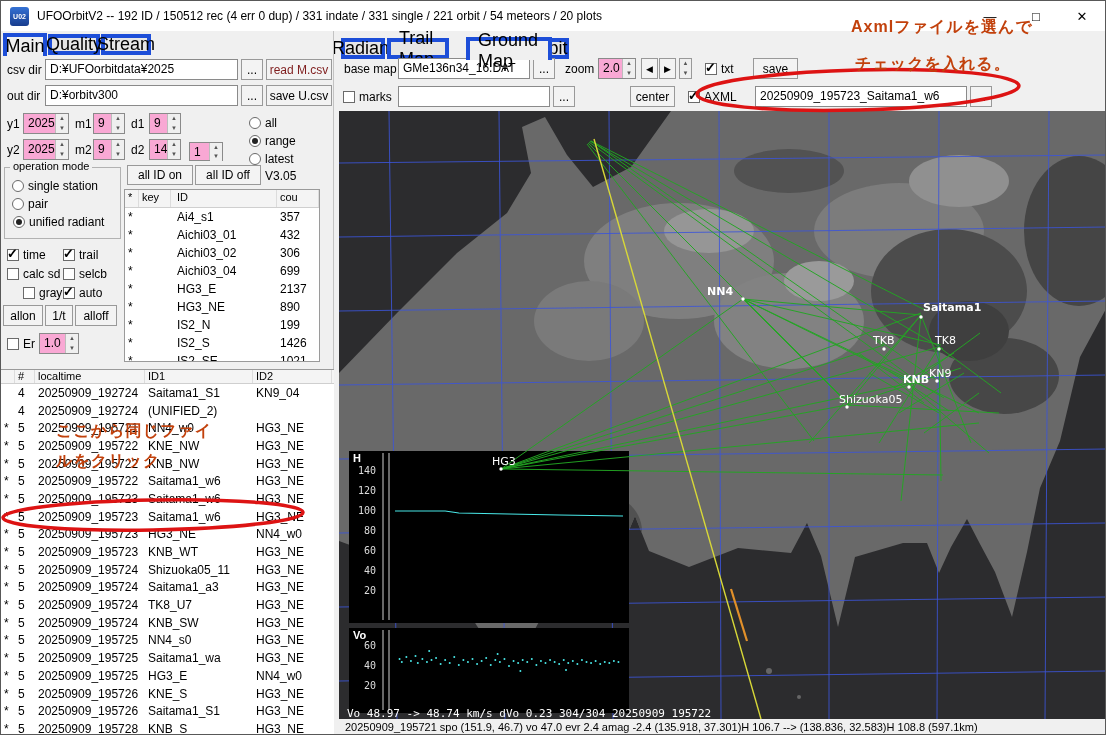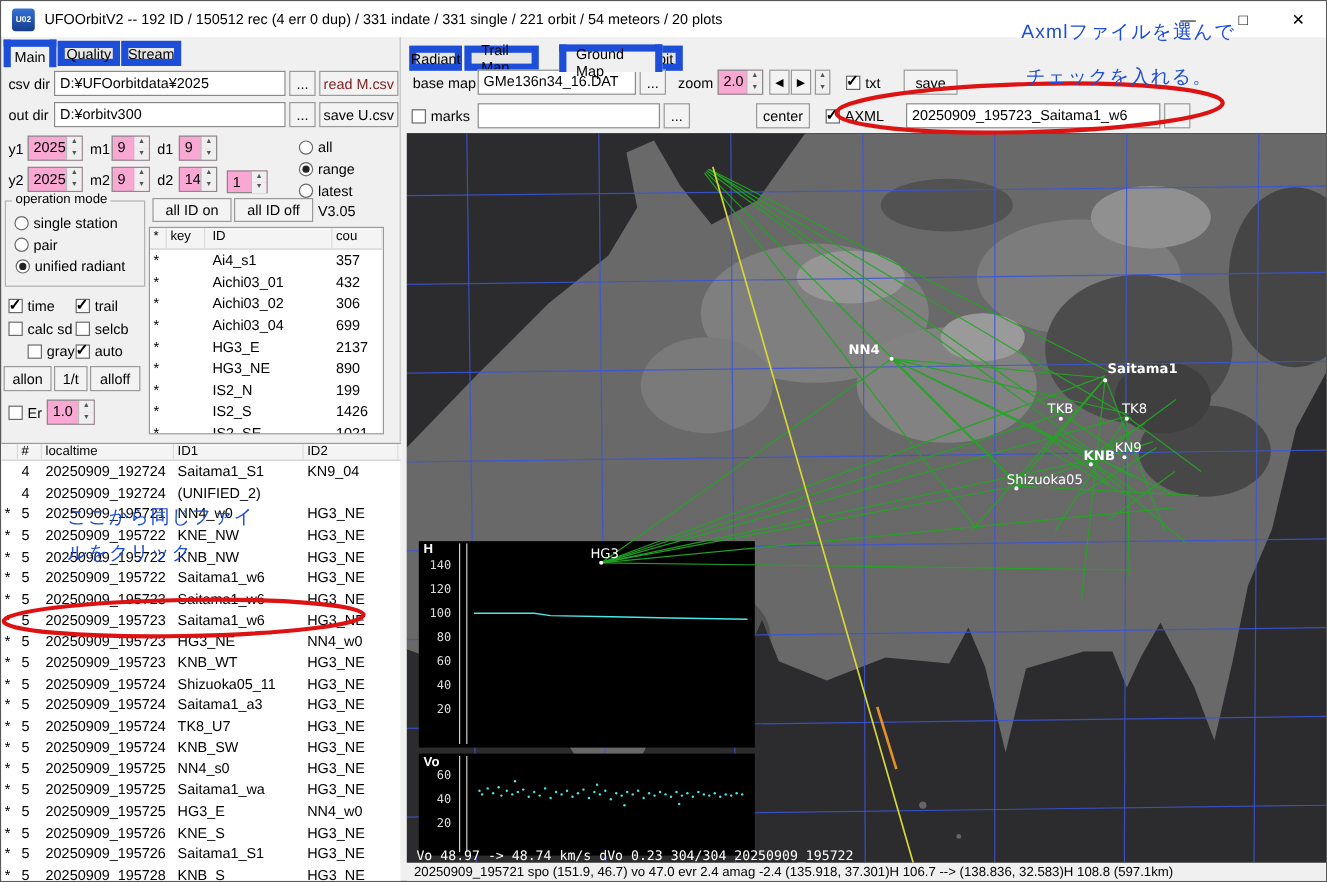--- a/index.html
+++ b/index.html
@@ -6,21 +6,21 @@
 body{margin:0;background:#666}
 .window{position:relative;width:1106px;height:735px;background:#f0f0f0;font-family:"Liberation Sans",sans-serif;font-size:12px;color:#000;overflow:hidden;border:1px solid #585858}
 .titlebar{position:absolute;left:0;top:0;width:100%;height:30px;background:#fff;display:flex;align-items:center;z-index:10}
 .app-icon{width:19px;height:19px;margin:0 8px 0 9px;background:linear-gradient(#3572d4,#173c8d);border-radius:3px;color:#fff;font-size:7px;font-weight:bold;display:flex;align-items:center;justify-content:center;flex:none}
 .title-text{white-space:nowrap;overflow:hidden}
 .win-controls{margin-left:auto;display:flex;height:100%}
 .wbtn{width:46px;height:100%;display:flex;align-items:center;justify-content:center;font-size:13px}
 .panel{position:absolute;top:30px;height:705px}
 .lp{left:0;width:333px;border-right:1px solid #c3c3c3;z-index:2}
 .rp{left:333px;width:773px}
-.tab{position:absolute;height:21px;background:#e6e6e6;border:6px solid #1d4ed8;display:flex;align-items:center;justify-content:center;font-size:12px;padding:0 8px}
+.tab{position:absolute;height:21px;background:#e6e6e6;border:4px solid #1d4ed8;display:flex;align-items:center;justify-content:center;font-size:18px;padding:0 8px}
 .tab.active{background:#f0f0f0;height:23px;margin-top:-1px;border-bottom:none;z-index:2}
 .lbl{position:absolute;white-space:nowrap}
 .input{position:absolute;background:#fff;border:1px solid #8a8a8a;height:21px;padding:2px 4px;white-space:nowrap;overflow:hidden}
 .btn{position:absolute;background:#f3f3f3;border:1px solid #999;height:21px;display:flex;align-items:center;justify-content:center;padding:0 4px;white-space:nowrap}
 .btn.disabled{color:#7f1d1d}
 .spin{position:absolute;background:#f9a8d4;border:1px solid #8a8a8a;height:21px;padding:2px 15px 2px 4px;white-space:nowrap}
 .spin .ud{position:absolute;right:0;top:0;bottom:0;width:13px;display:flex;flex-direction:column;border-left:1px solid #bdbdbd}
 .spin .ud i{flex:1;font-style:normal;font-size:6px;line-height:9px;text-align:center;background:#efefef;color:#555}
 .updown-mini{position:absolute;width:13px;height:21px;display:flex;flex-direction:column;border:1px solid #999;background:#efefef}
 .updown-mini i{flex:1;font-style:normal;font-size:6px;line-height:9px;text-align:center;color:#555}
@@ -52,21 +52,21 @@
 #ev-table .thead{height:14px}
 #ev-table .thead .hc{height:13px;padding:0 3px;font-size:11px}
 .map{position:absolute;left:5px;top:80px;width:768px;height:608px;background:#2c2c2e;overflow:hidden}
 .map > svg{position:absolute;left:0;top:0}
 #overlay-svg{z-index:4;pointer-events:none}
 .plot{position:absolute;background:#000;z-index:3;overflow:hidden}
 .plot .plabel{position:absolute;left:4px;top:1px;color:#fff;font-size:11px;font-weight:bold;z-index:2}
 .plot svg{position:absolute;left:0;top:0}
 .map-note{position:absolute;left:8px;top:596px;color:#fff;font-family:"DejaVu Sans Mono",monospace;font-size:11px;z-index:5;white-space:nowrap}
 .statusbar{position:absolute;left:5px;top:688px;width:768px;height:17px;background:#f0f0f0;font-size:11px;padding:2px 6px;white-space:nowrap;overflow:hidden;z-index:6}
-.anno{position:absolute;z-index:50;color:#1d4ed8;font-weight:normal;font-size:16px;letter-spacing:1px;white-space:nowrap}
+.anno{position:absolute;z-index:50;color:#c2410c;font-weight:bold;font-size:16px;letter-spacing:1px;white-space:nowrap}
 #anno-svg{position:absolute;left:0;top:0;z-index:49;pointer-events:none}
 </style>
 </head>
 <body>
 
 <div class="window">
 
   <div class="titlebar">
     <div class="app-icon">U02</div>
     <div class="title-text">UFOOrbitV2 -- 192 ID / 150512 rec (4 err 0 dup) / 331 indate / 331 single / 221 orbit / 54 meteors / 20 plots</div>

